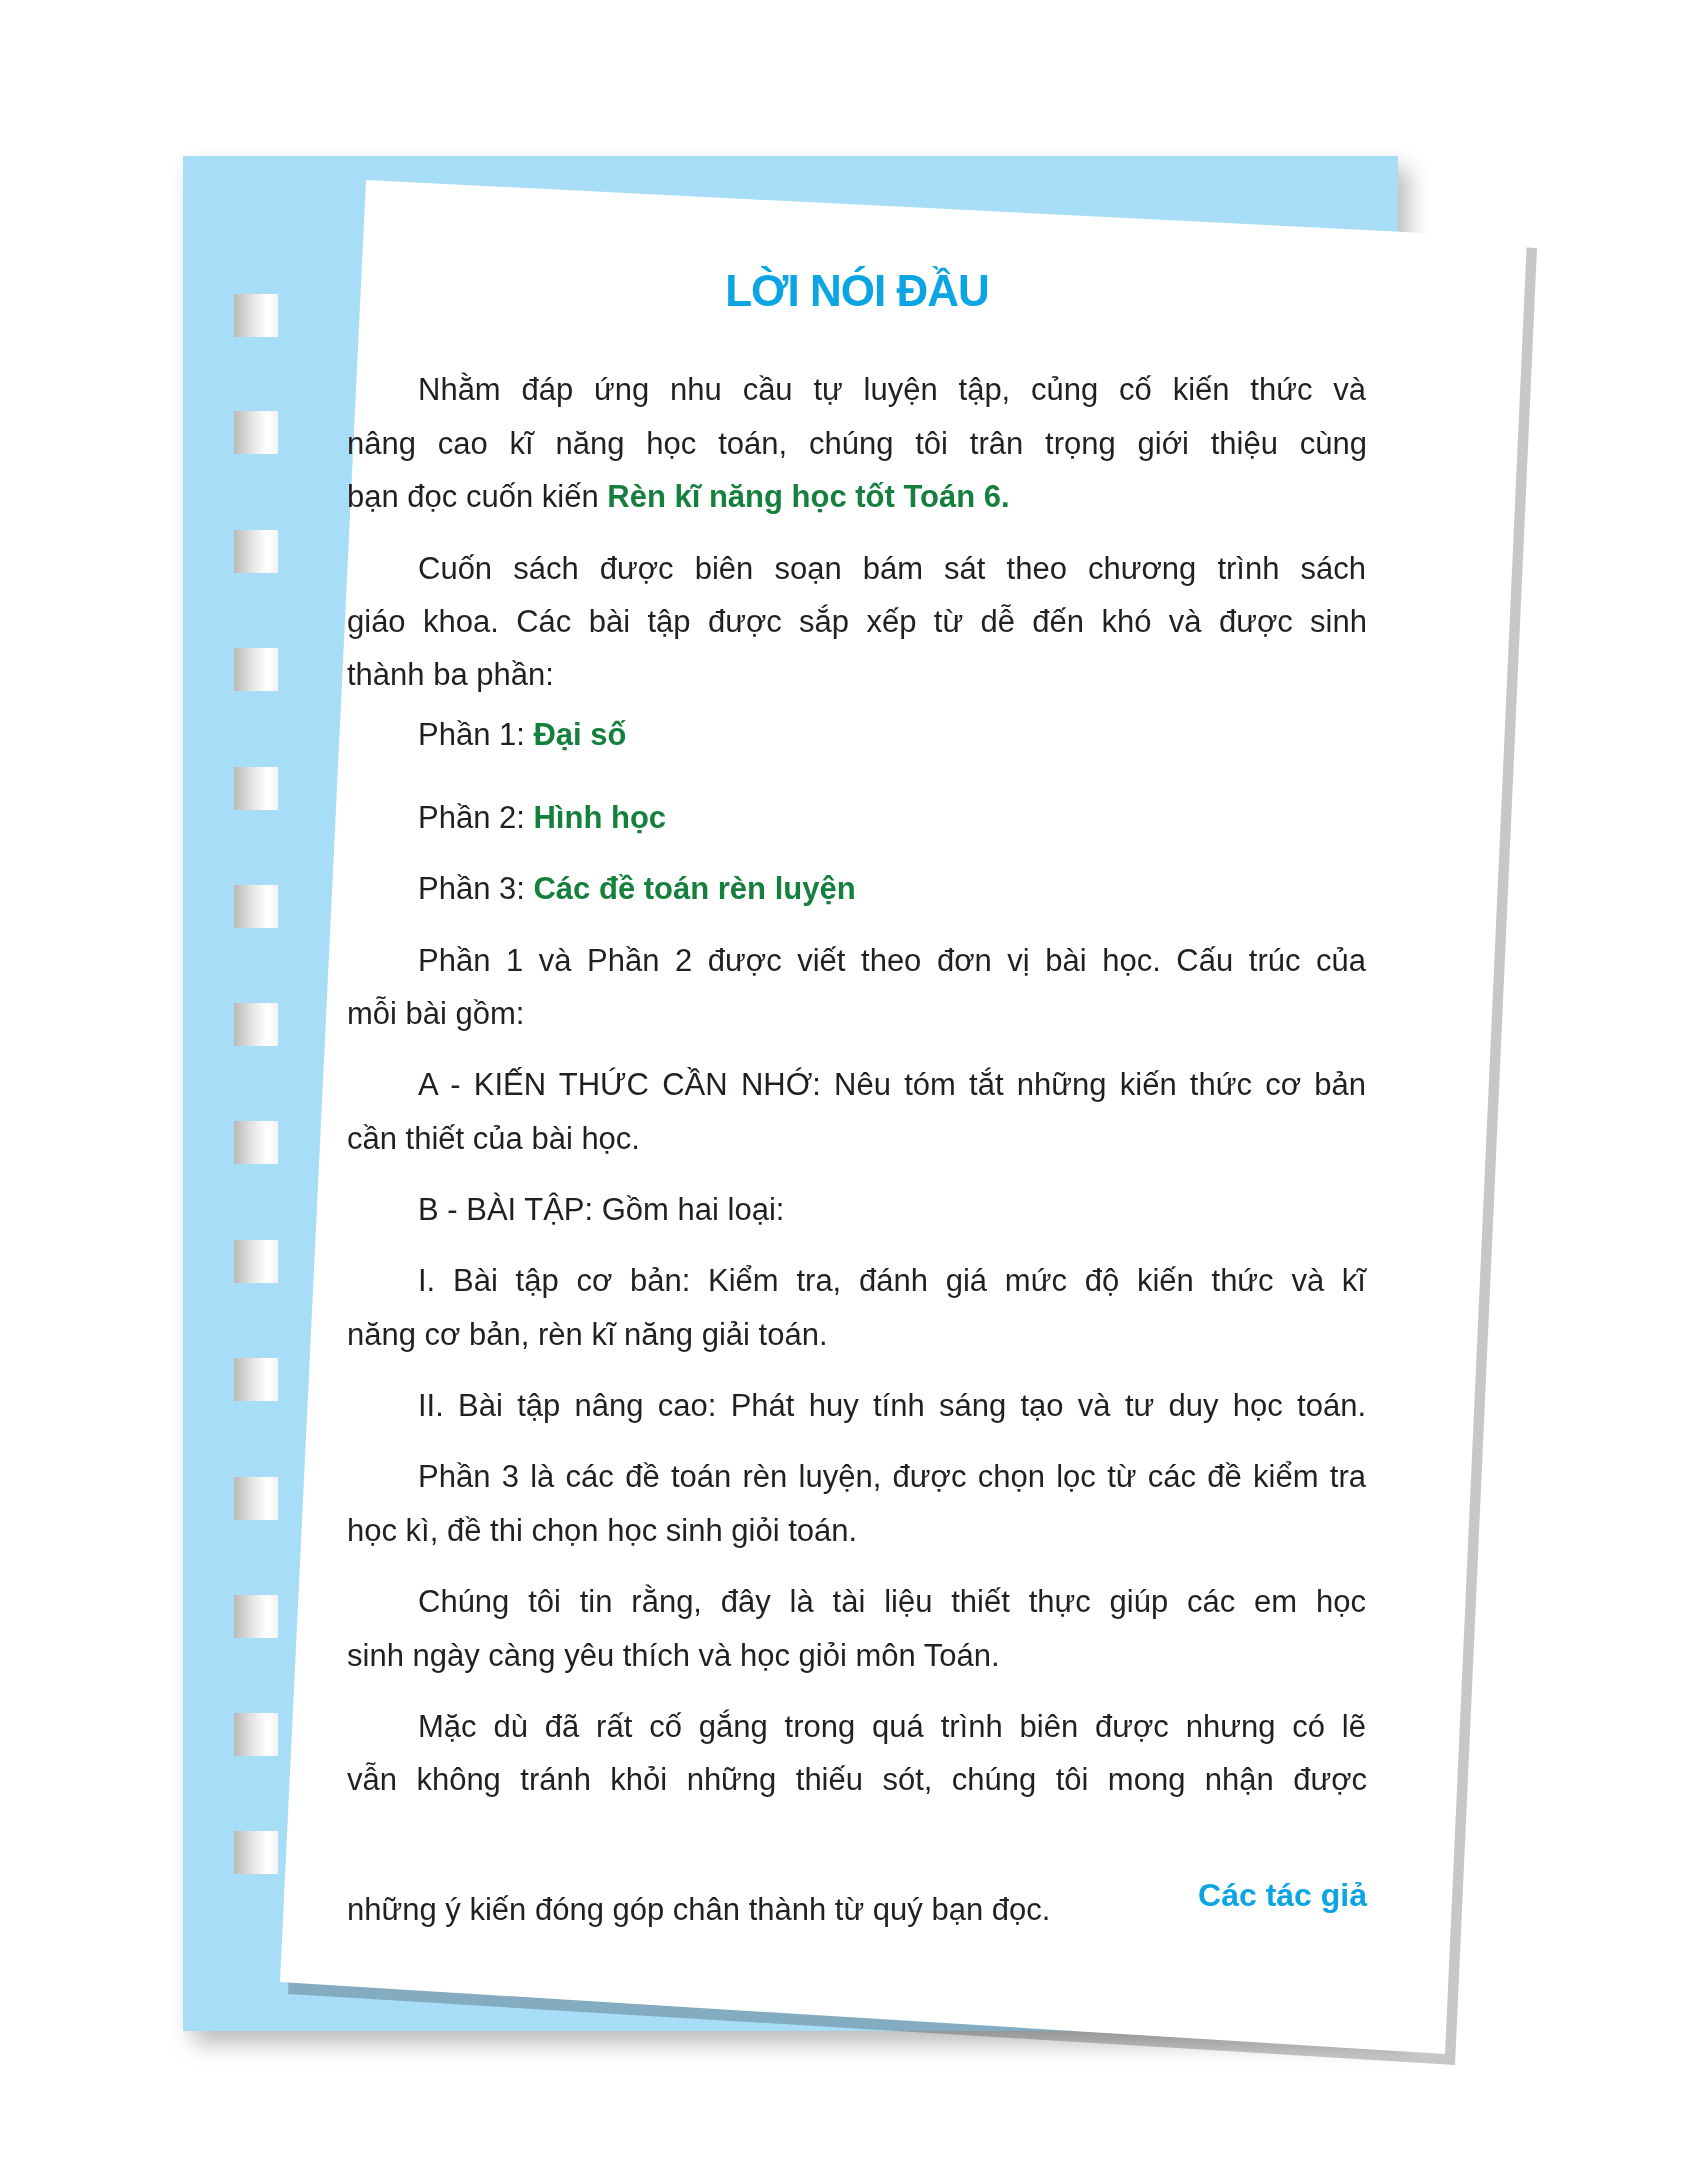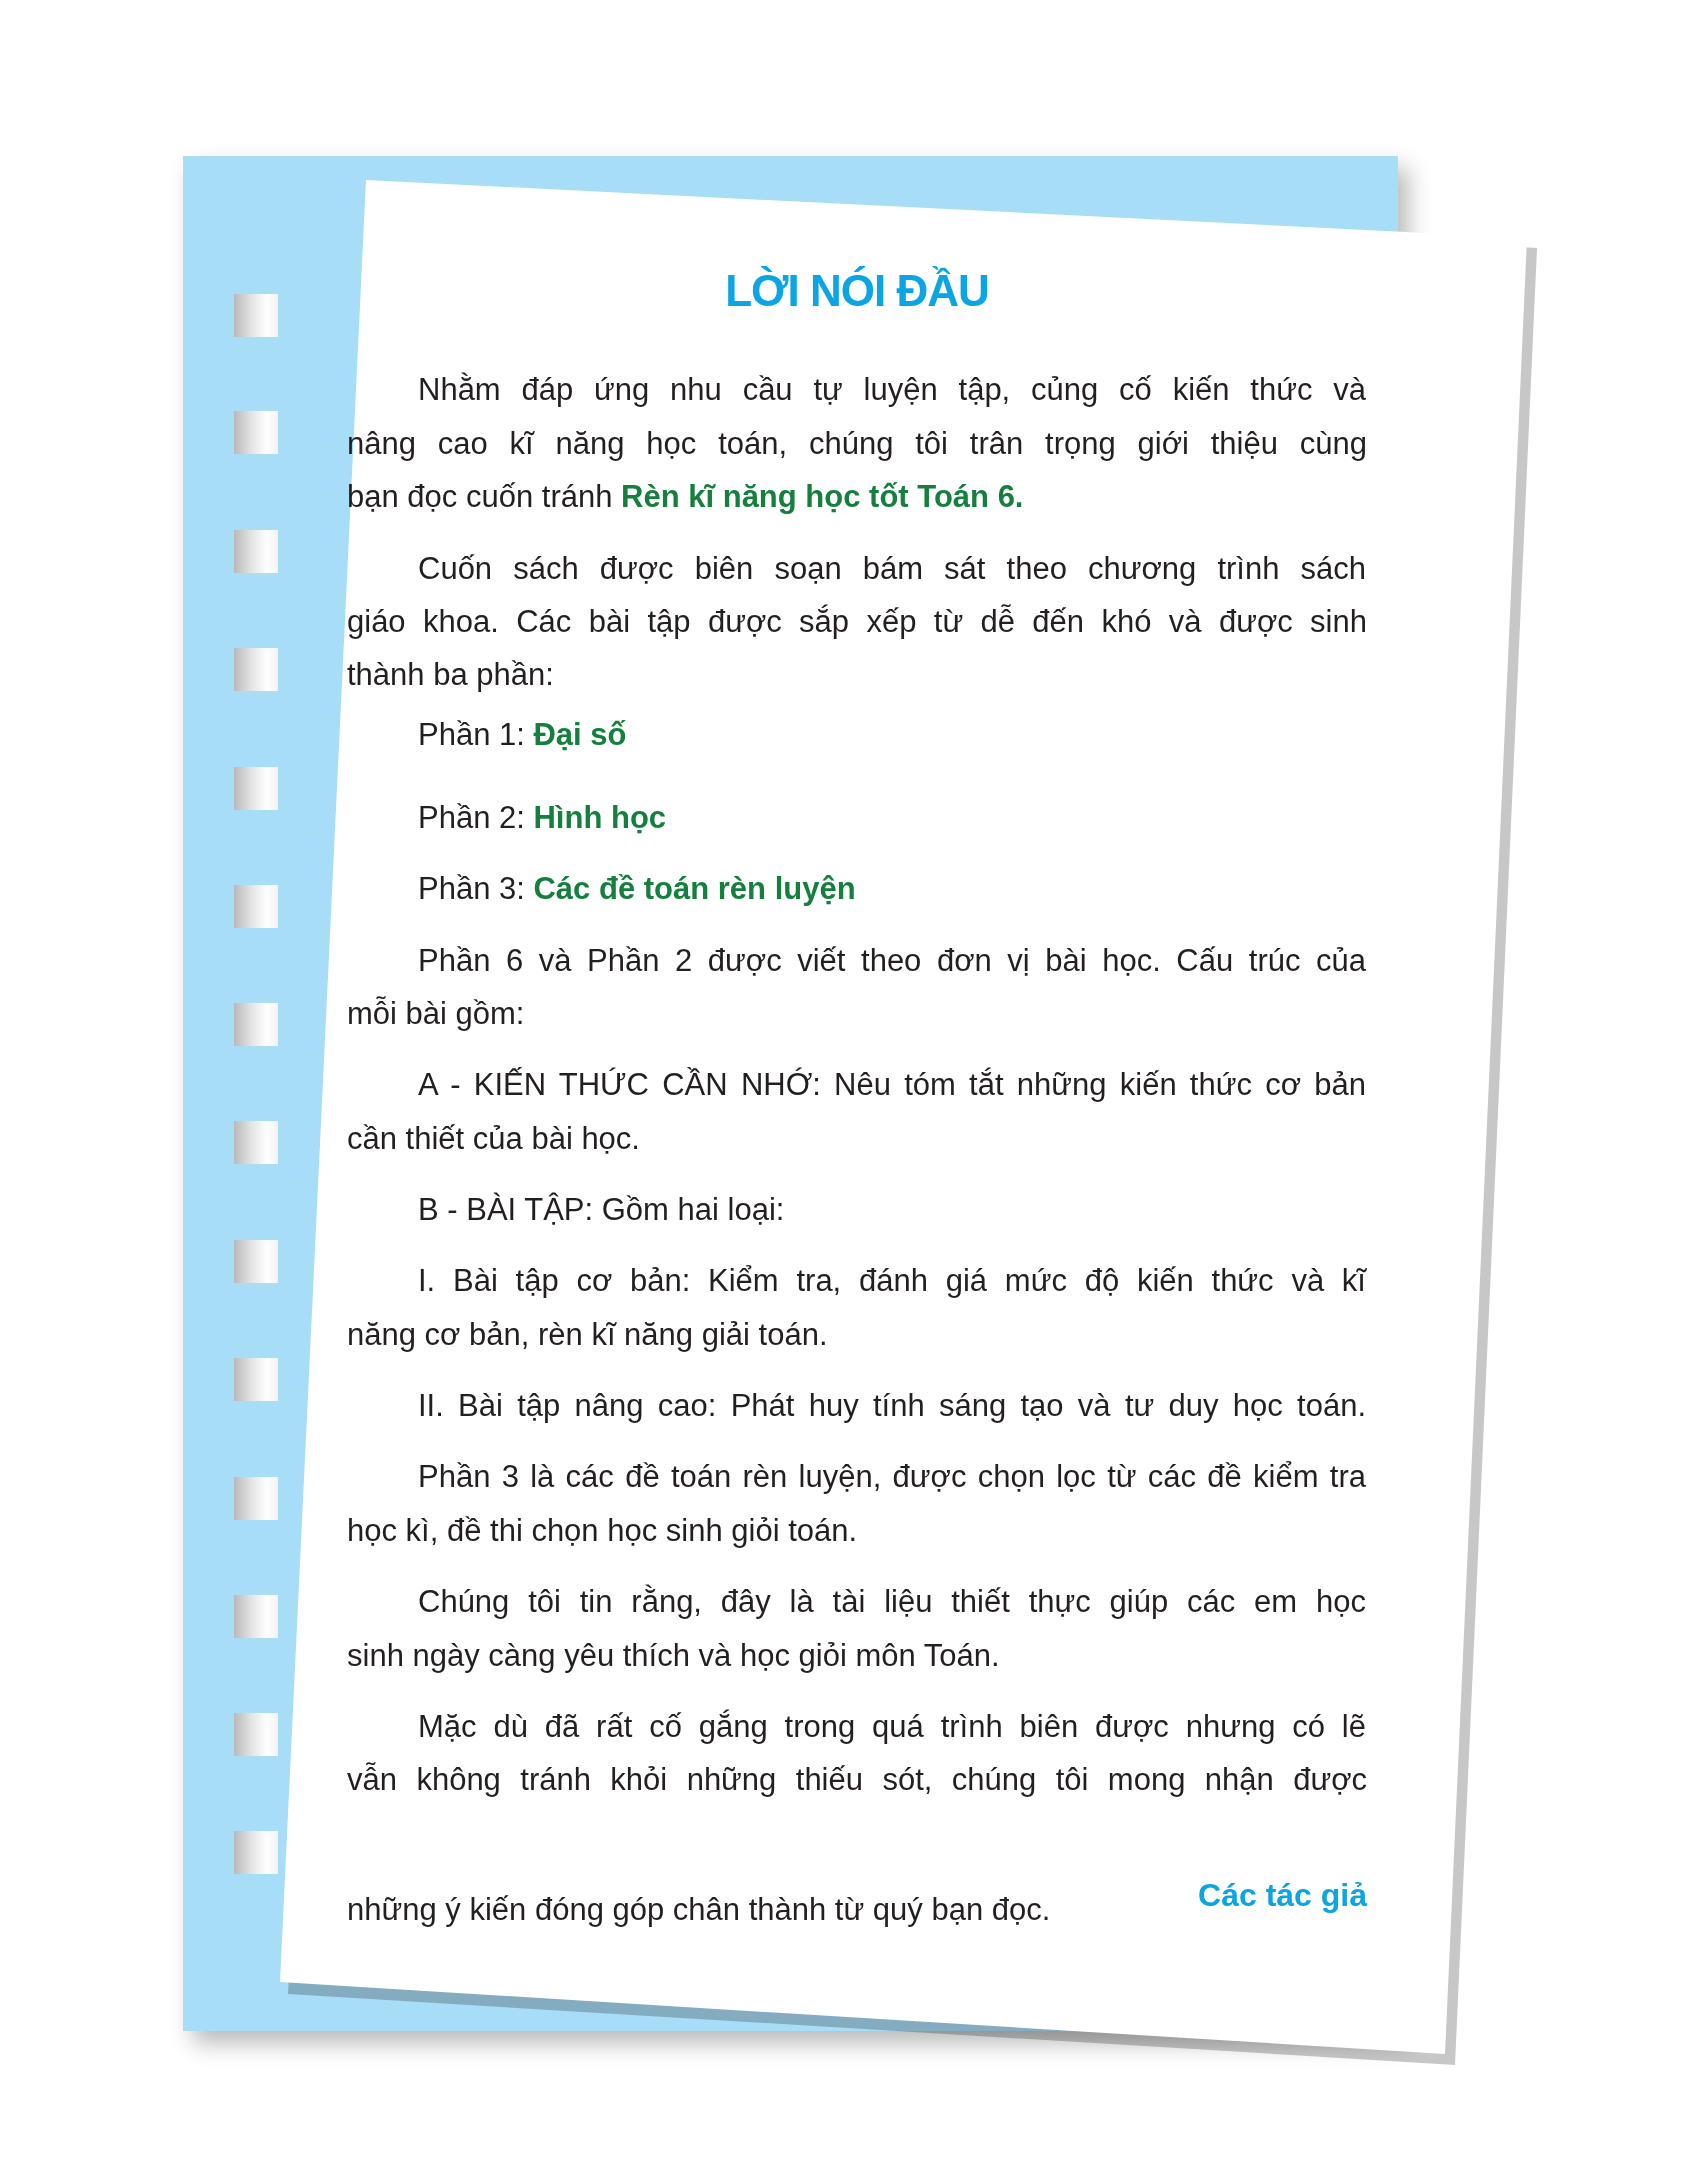--- a/index.html
+++ b/index.html
@@ -46,38 +46,38 @@
 <div class="page-shadow"></div>
 <div class="page"></div>
 
 <div class="title">LỜI NÓI ĐẦU</div>
 
 <div class="text" style="top:0">
 
   <div class="line j ind" style="top:363px">Nhằm đáp ứng nhu cầu tự luyện tập, củng cố kiến thức và</div>
   <div class="line j" style="top:417px">nâng cao kĩ năng học toán, chúng tôi trân trọng giới thiệu cùng</div>
   <div class="line" style="top:470px">
-    <span>bạn đọc cuốn tránh </span><span class="hl">Rèn kĩ năng học tốt Toán 6.</span>
+    <span>bạn đọc cuốn kiến </span><span class="hl">Rèn kĩ năng học tốt Toán 6.</span>
   </div>
 
   <div class="line j ind" style="top:542px">Cuốn sách được biên soạn bám sát theo chương trình sách</div>
   <div class="line j" style="top:595px">giáo khoa. Các bài tập được sắp xếp từ dễ đến khó và được sinh</div>
   <div class="line" style="top:648px">thành ba phần:</div>
 
   <div class="line ind" style="top:708px">
     <span>Phần 1: </span><span class="hl">Đại số</span>
   </div>
   <div class="line ind" style="top:791px">
     <span>Phần 2: </span><span class="hl">Hình học</span>
   </div>
   <div class="line ind" style="top:862px">
     <span>Phần 3: </span><span class="hl">Các đề toán rèn luyện</span>
   </div>
 
-  <div class="line j ind" style="top:934px">Phần 6 và Phần 2 được viết theo đơn vị bài học. Cấu trúc của</div>
+  <div class="line j ind" style="top:934px">Phần 1 và Phần 2 được viết theo đơn vị bài học. Cấu trúc của</div>
   <div class="line" style="top:987px">mỗi bài gồm:</div>
 
   <div class="line j ind" style="top:1058px">A - KIẾN THỨC CẦN NHỚ: Nêu tóm tắt những kiến thức cơ bản</div>
   <div class="line" style="top:1112px">cần thiết của bài học.</div>
 
   <div class="line ind" style="top:1183px">B - BÀI TẬP: Gồm hai loại:</div>
 
   <div class="line j ind" style="top:1254px">I. Bài tập cơ bản: Kiểm tra, đánh giá mức độ kiến thức và kĩ</div>
   <div class="line" style="top:1308px">năng cơ bản, rèn kĩ năng giải toán.</div>
 

